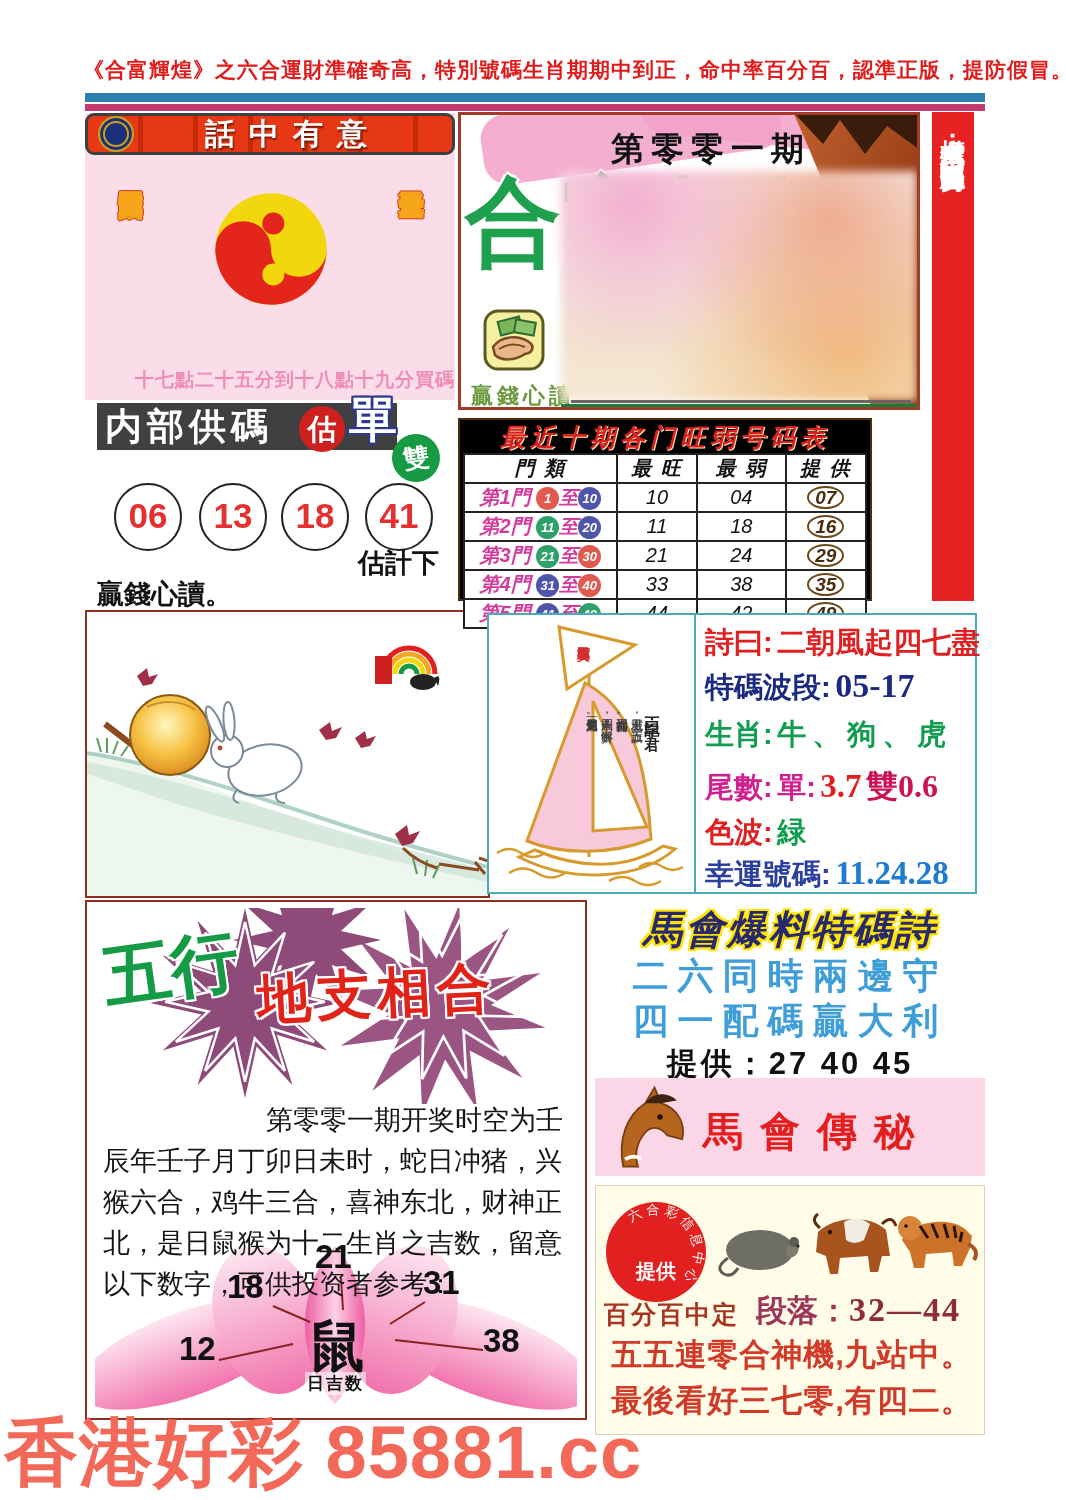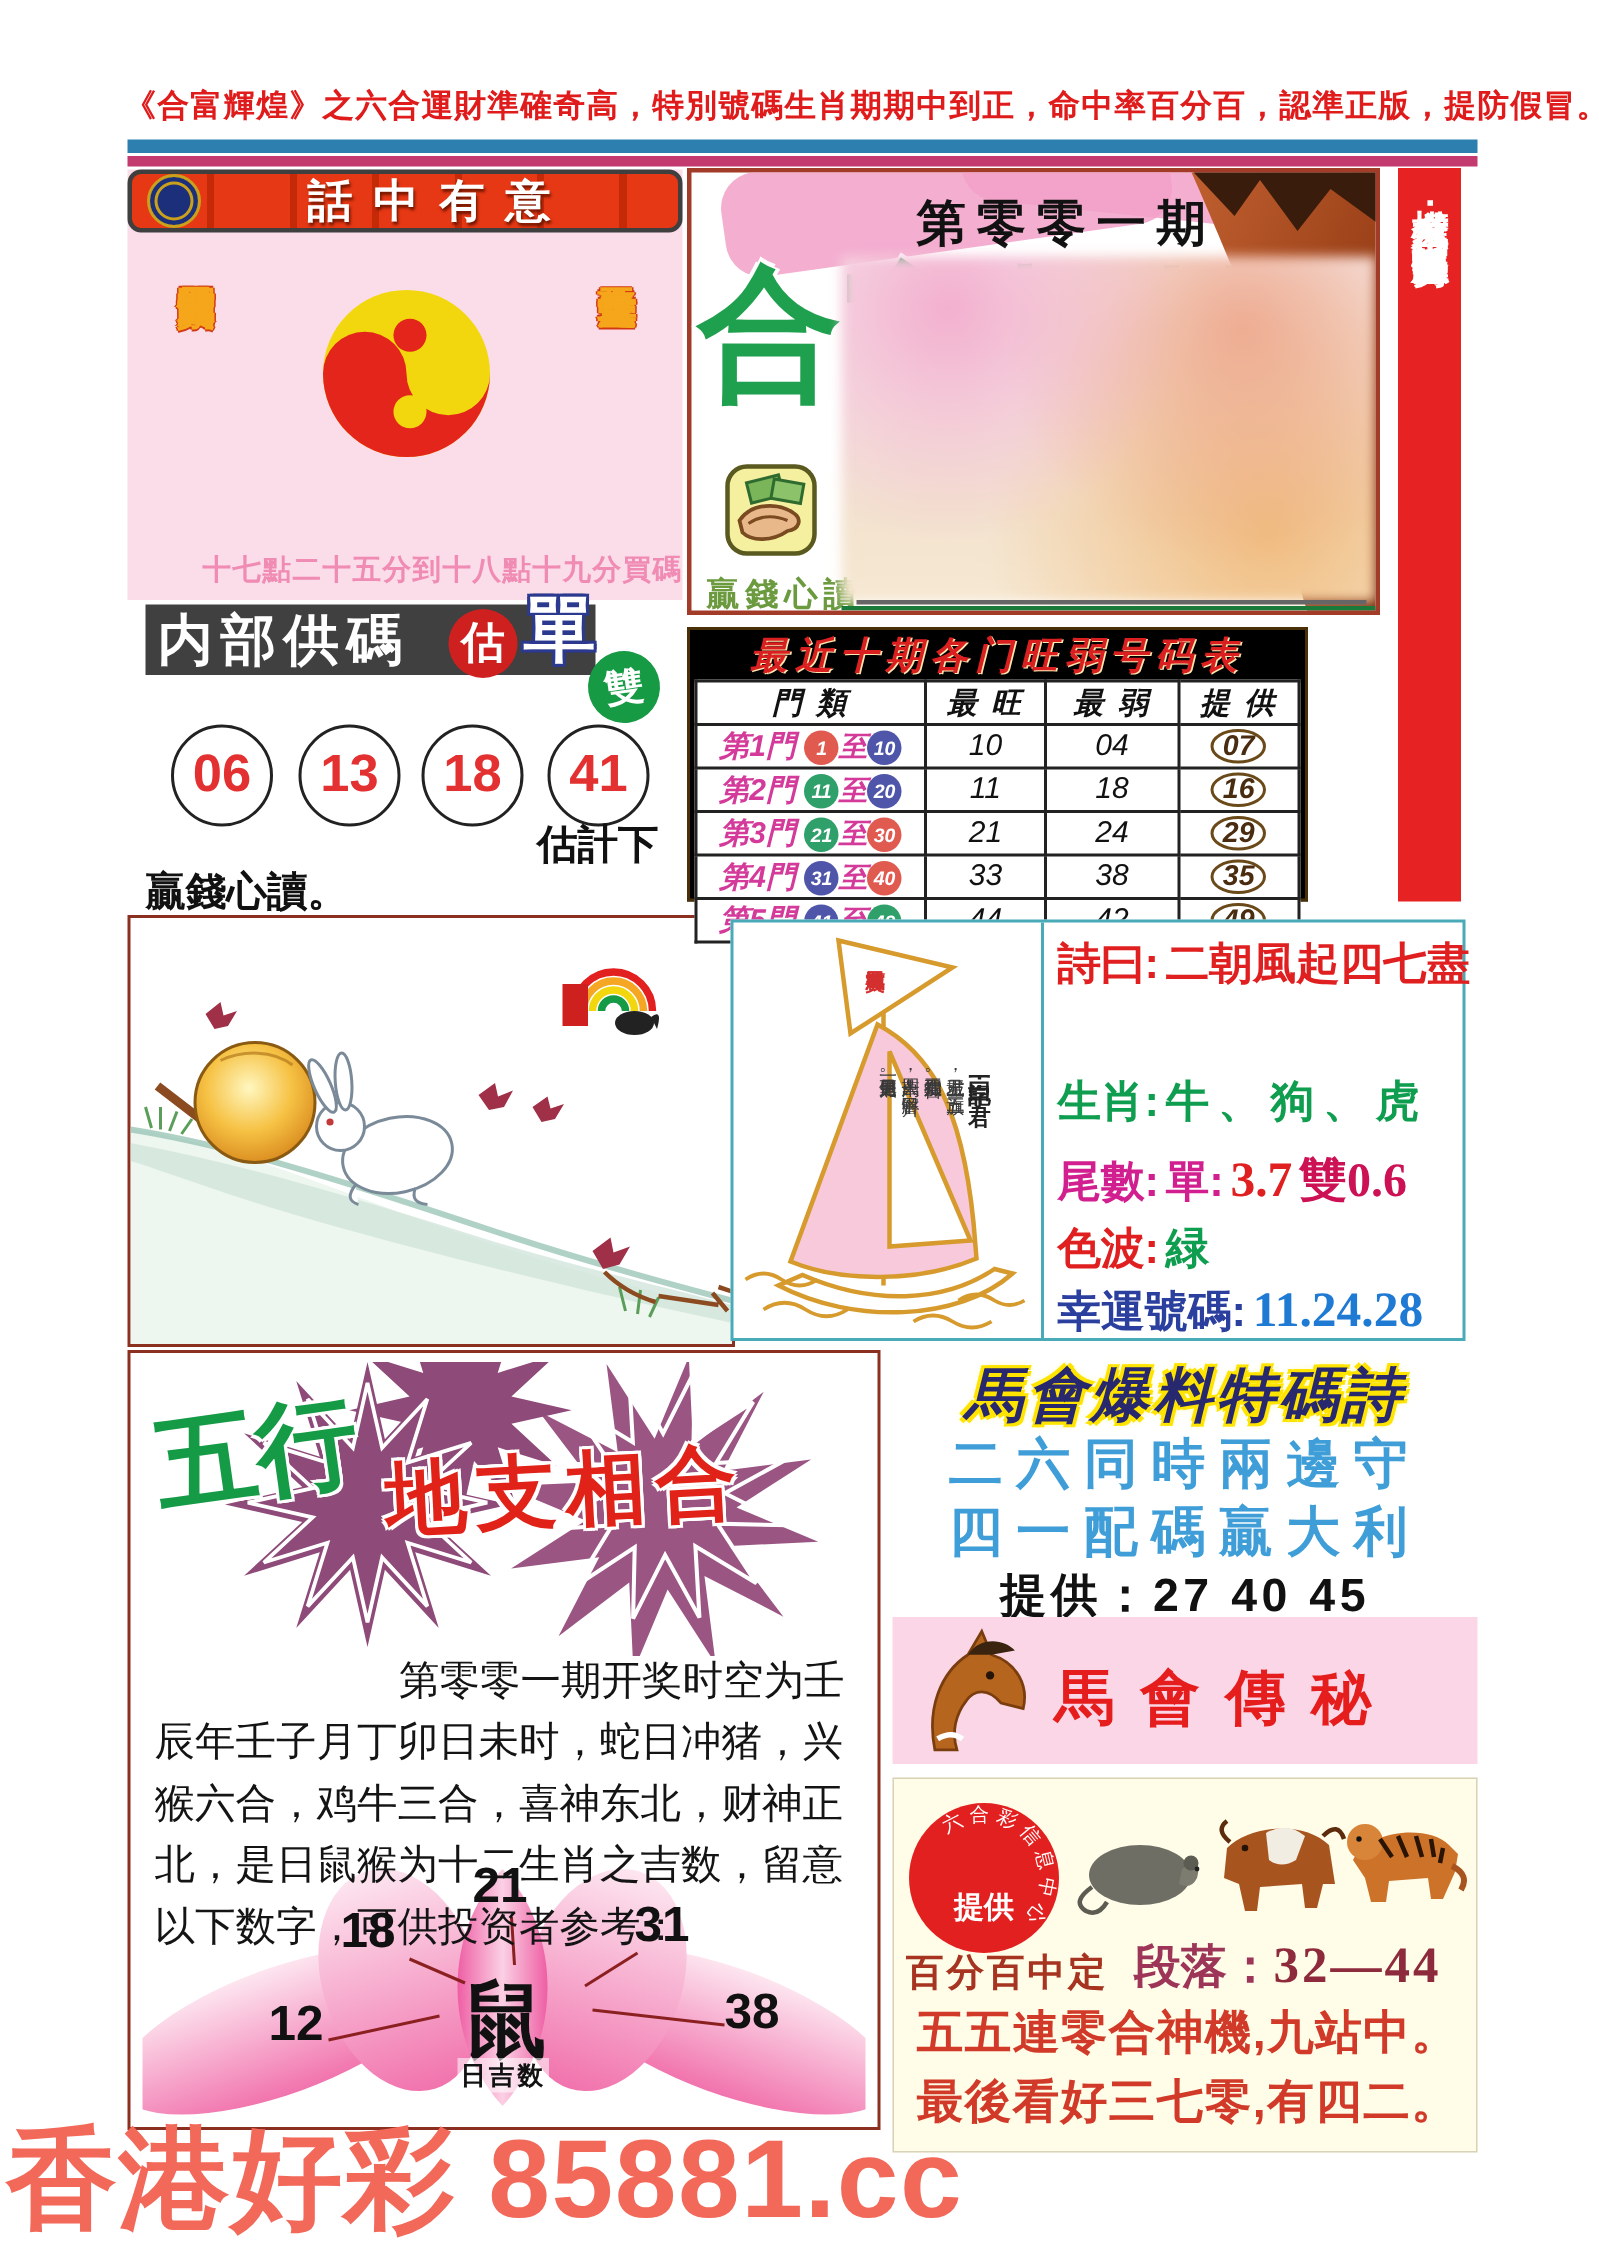--- a/index.html
+++ b/index.html
@@ -274,20 +274,21 @@
     <div class="flagtext">順風尋寶</div>
     <div class="poem">
       <div class="poemcol first">一字記曰：君</div>
       <div class="poemcol">君王城上，三五旗。</div>
       <div class="poemcol">三八在宮那得知。</div>
       <div class="poemcol">十四萬人，齊解甲。</div>
       <div class="poemcol">更無一個是男兒。</div>
     </div>
     <div class="middiv"></div>
     <div class="sy" style="top:8px;"><span class="lbl c-red">詩曰:</span> <span class="val c-red">二朝風起四七盡</span></div>
+    <div class="sy" style="top:52px;"><span class="lbl c-navy">特碼波段:</span> <span class="val c-navy serifnum" style="font-size:34px;">05-17</span></div>
     <div class="sy" style="top:100px;"><span class="lbl c-green">生肖:</span> <span class="val c-green" style="letter-spacing:6px;">牛、狗、虎</span></div>
     <div class="sy" style="top:150px;"><span class="lbl c-mag">尾數:</span> <span class="val c-mag">單:</span> <span class="val c-red serifnum" style="font-size:33px;">3.7</span> <span class="val c-crim serifnum" style="font-size:32px;">雙0.6</span></div>
     <div class="sy" style="top:198px;"><span class="lbl c-red">色波:</span> <span class="val c-green">緑</span></div>
     <div class="sy" style="top:240px;"><span class="lbl c-blue">幸運號碼:</span> <span class="val c-blue2 serifnum" style="font-size:33px;">11.24.28</span></div>
   </div>
 
   <div class="abs wx">
     <svg class="abs" style="left:8px;top:6px;" width="482" height="196" viewBox="0 0 482 196">
       <polygon fill="#8e4a78" points="150,0 161.6,51.5 197.5,12.7 181.8,63.2 232.3,47.5 193.5,83.4 245,95 193.5,106.6 232.3,142.5 181.8,126.8 197.5,177.3 161.6,138.5 150,190 138.4,138.5 102.5,177.3 118.2,126.8 67.7,142.5 106.5,106.6 55,95 106.5,83.4 67.7,47.5 118.2,63.2 102.5,12.7 138.4,51.5"></polygon>
       <polygon fill="#9a5583" transform="translate(180,-8) rotate(10 150 95) scale(1.12)" points="150,0 161.6,51.5 197.5,12.7 181.8,63.2 232.3,47.5 193.5,83.4 245,95 193.5,106.6 232.3,142.5 181.8,126.8 197.5,177.3 161.6,138.5 150,190 138.4,138.5 102.5,177.3 118.2,126.8 67.7,142.5 106.5,106.6 55,95 106.5,83.4 67.7,47.5 118.2,63.2 102.5,12.7 138.4,51.5"></polygon>

